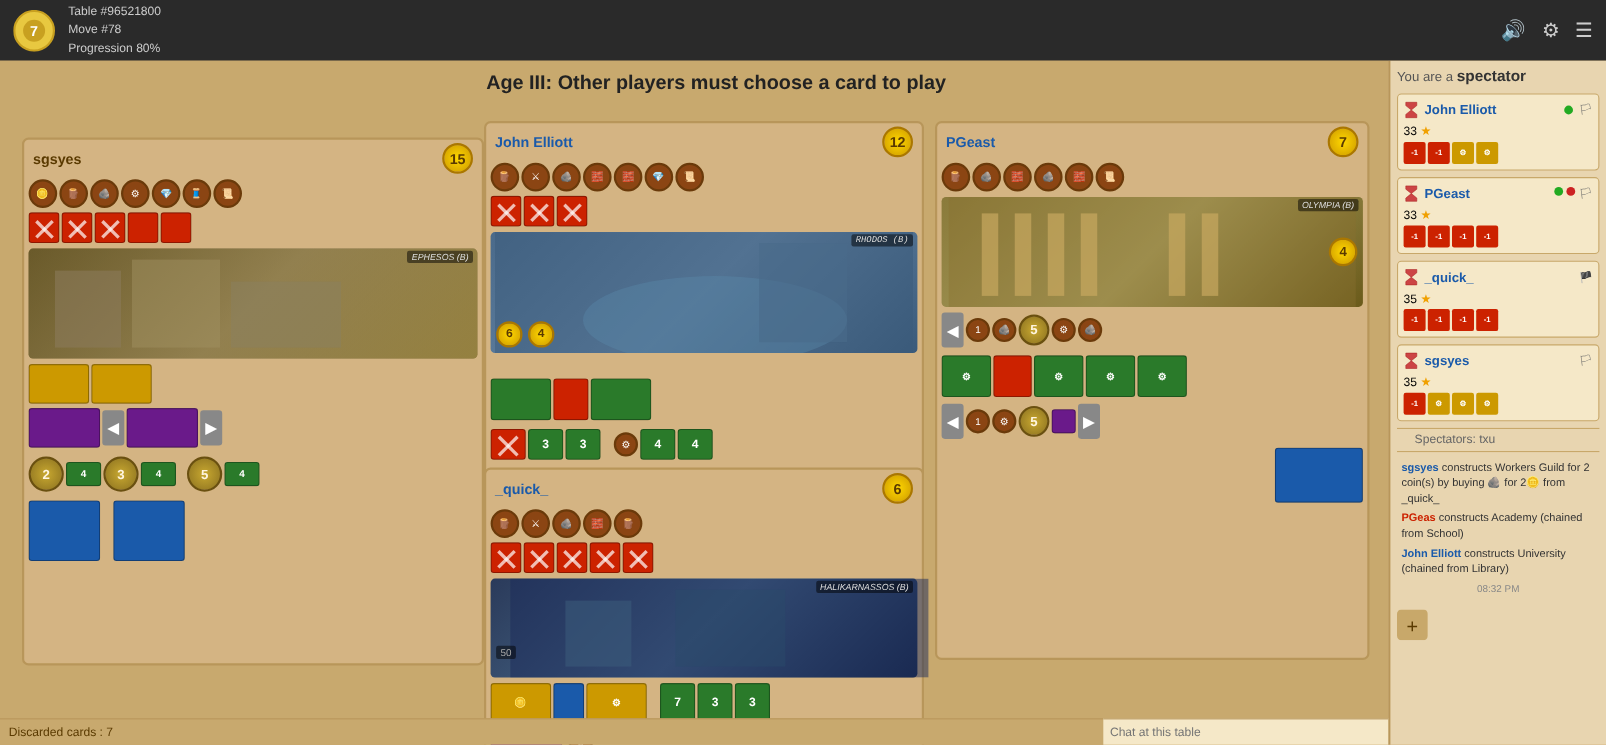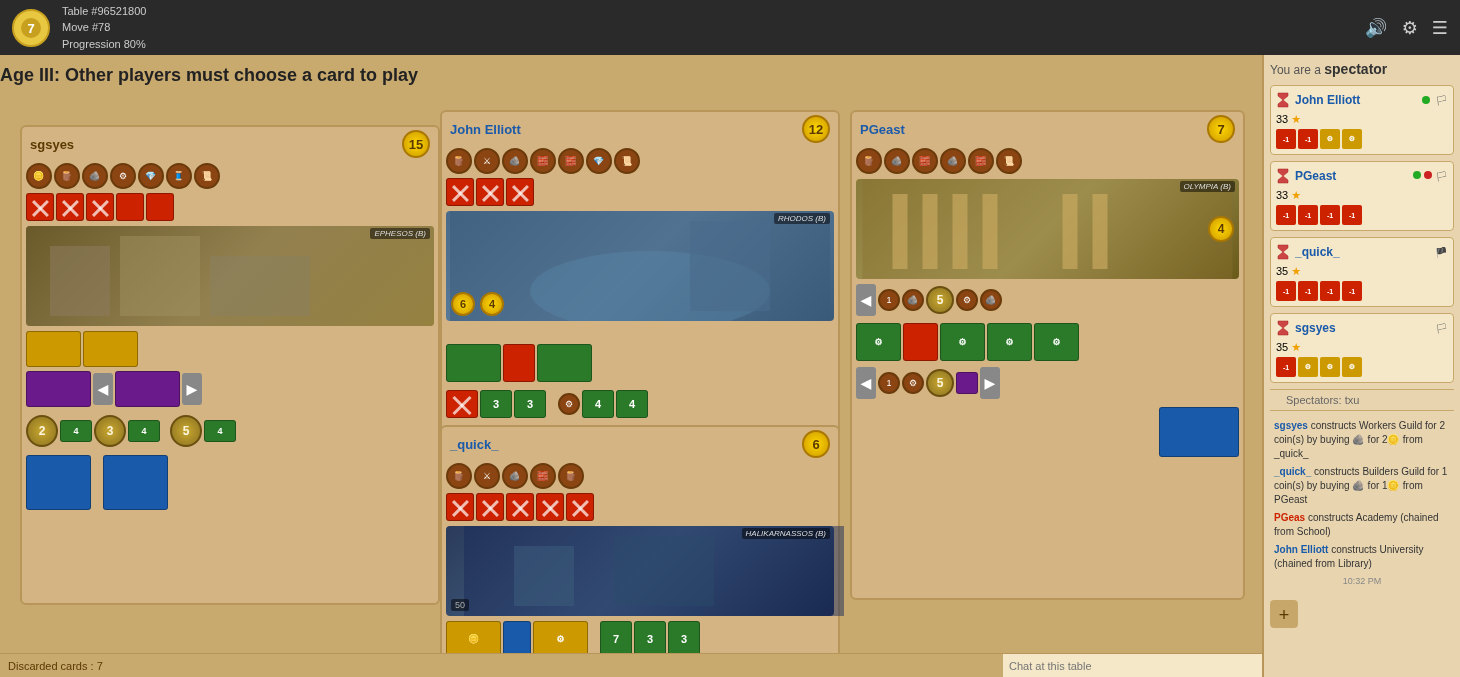--- a/index.html
+++ b/index.html
@@ -47,24 +47,26 @@
       top: 55px;
       left: 0;
       width: 1262px;
       bottom: 0;
       background: #c8a96e;
       overflow: hidden;
     }
 
     
     #page-title {
+      text-align: center;
       font-size: 18px;
       font-weight: bold;
       color: #222;
       padding: 10px 0 6px;
+      margin-left: 40px;
     }
 
     
     .player-panel {
       position: absolute;
       background: #d4b483;
       border: 2px solid #b8965a;
       border-radius: 6px;
     }
 
@@ -485,21 +487,21 @@
       <div class="resource-icon card-teal">💎</div>
       <div class="resource-icon card-blue">📜</div>
     </div>
 
     <div class="card-row">
       <div class="card card-x"></div>
       <div class="card card-x"></div>
       <div class="card card-x"></div>
     </div>
 
-    <div style="position:relative;margin:3px 4px;height:128px;">
+    <div style="position:relative;margin:3px 4px;height:128px;font-family:Liberation Mono, monospace;">
       <div class="wonder-img wonder-rhodos" style="height:110px;">
         <svg width="100%" height="110" viewBox="0 0 380 110" style="position:absolute;">
           <rect x="0" y="0" width="380" height="110" fill="#3a5a7a" opacity="0.5"></rect>
           <ellipse cx="200" cy="80" rx="120" ry="40" fill="#5a8aaa" opacity="0.4"></ellipse>
           <rect x="240" y="10" width="80" height="90" fill="#4a6a8a" opacity="0.6"></rect>
         </svg>
         <div class="wonder-name-tag">RHODOS (B)</div>
 
         <div style="position:absolute;bottom:5px;left:5px;display:flex;gap:5px;">
           <div class="coin-badge" style="width:24px;height:24px;font-size:11px;">6</div>
@@ -553,21 +555,21 @@
 
     <div style="position:relative;margin:3px 4px;height:90px;">
       <div class="wonder-img wonder-halikarnassos" style="height:90px;padding-left:27px;">
         <svg width="100%" height="90" viewBox="0 0 380 90" style="position:absolute;">
           <rect x="0" y="0" width="380" height="90" fill="#1a2a5a" opacity="0.5"></rect>
           <rect x="50" y="20" width="60" height="60" fill="#3a5a7a" opacity="0.6"></rect>
           <rect x="150" y="10" width="100" height="70" fill="#2a4a6a" opacity="0.5"></rect>
         </svg>
         <div class="wonder-name-tag">HALIKARNASSOS (B)</div>
 
-        <div style="position:absolute;bottom:5px;left:5px;">
+        <div style="position:absolute;bottom:17px;left:5px;">
           <div style="font-size:9px;color:#aaa;background:rgba(0,0,0,0.5);padding:1px 4px;border-radius:2px;">50</div>
         </div>
       </div>
     </div>
 
     <div class="card-row">
       <div class="card card-yellow" style="width:55px;height:36px;">🪙</div>
       <div class="card card-blue" style="width:28px;height:36px;"></div>
       <div class="card card-yellow" style="width:55px;height:36px;">⚙</div>
       <div style="width:8px;"></div>
@@ -752,32 +754,28 @@
   </div>
 
   <div class="separator-line"></div>
 
   <div id="chat-log">
     <div class="chat-entry">
       <span class="chat-user">sgsyes</span>
       <span> constructs Workers Guild for 2 coin(s) by buying 🪨 for 2🪙 from _quick_</span>
     </div>
     <div class="chat-entry">
-      <span class="chat-user">_quick_</span>
-      <span> constructs Builders Guild for 1 coin(s) by buying 🪨 for 1🪙 from PGeast</span>
-    </div>
-    <div class="chat-entry">
       <span class="chat-user-2">PGeas</span>
       <span> constructs Academy (chained from School)</span>
     </div>
     <div class="chat-entry">
       <span class="chat-user">John Elliott</span>
       <span> constructs University (chained from Library)</span>
     </div>
-    <div class="chat-time" style="margin-top:3px;text-align:center;">10:32 PM</div>
+    <div class="chat-time" style="margin-top:3px;text-align:center;">08:32 PM</div>
   </div>
 
   <div style="margin-top:8px;">
     <svg width="28" height="28" viewBox="0 0 28 28" style="cursor:pointer;">
       <rect width="28" height="28" rx="4" fill="#c8a86a"></rect>
       <text x="14" y="21" text-anchor="middle" font-size="18" fill="#5a3a00">+</text>
     </svg>
   </div>
 </div>
 

